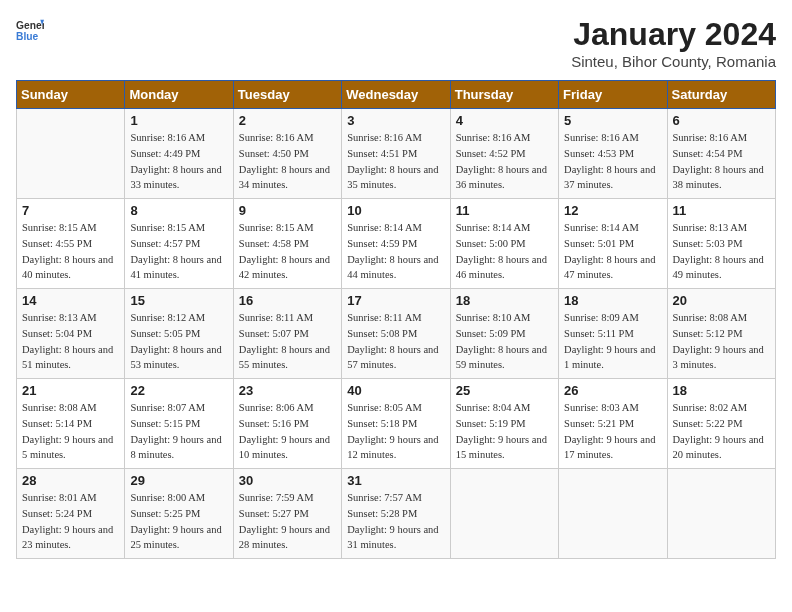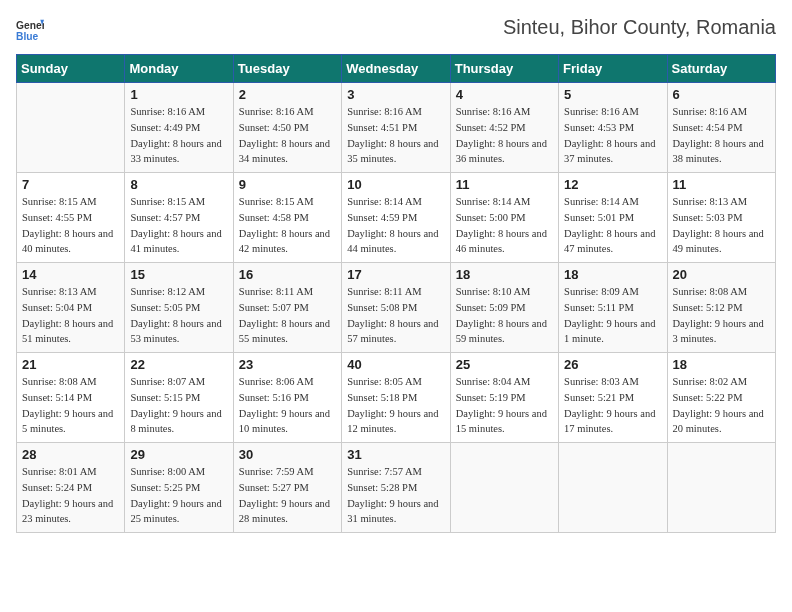--- a/index.html
+++ b/index.html
@@ -27,30 +27,30 @@
     }
     .title-area {
       text-align: right;
     }
     .month-title {
       font-size: 32px;
       font-weight: bold;
       color: #222;
     }
     .location-title {
-      font-size: 20px;
+      font-size: 15px;
       color: #444;
     }
     table {
       width: 100%;
       border-collapse: collapse;
       table-layout: fixed;
     }
     thead tr th {
-      background-color: #0f766e;
+      background-color: #a16207;
       color: #fff;
       font-size: 13px;
       font-weight: bold;
       padding: 6px 4px;
       text-align: left;
       border: 1px solid #2a5aaa;
     }
     tbody tr td {
       vertical-align: top;
       border: 1px solid #ccc;
@@ -87,20 +87,21 @@
 
 <div class="header-area">
   <div class="logo">
     <svg class="logo-icon" viewBox="0 0 30 30" xmlns="http://www.w3.org/2000/svg">
       <text x="0" y="14" font-size="11" font-weight="bold" fill="#333">General</text>
       <text x="0" y="26" font-size="11" font-weight="bold" fill="#3a7bd5">Blue</text>
       <polygon points="26,4 30,4 28,10" fill="#3a7bd5"></polygon>
     </svg>
   </div>
   <div class="title-area">
+    <div class="month-title">January 2024</div>
     <div class="location-title">Sinteu, Bihor County, Romania</div>
   </div>
 </div>
 
 <table>
   <thead>
     <tr>
       <th>Sunday</th>
       <th>Monday</th>
       <th>Tuesday</th>

